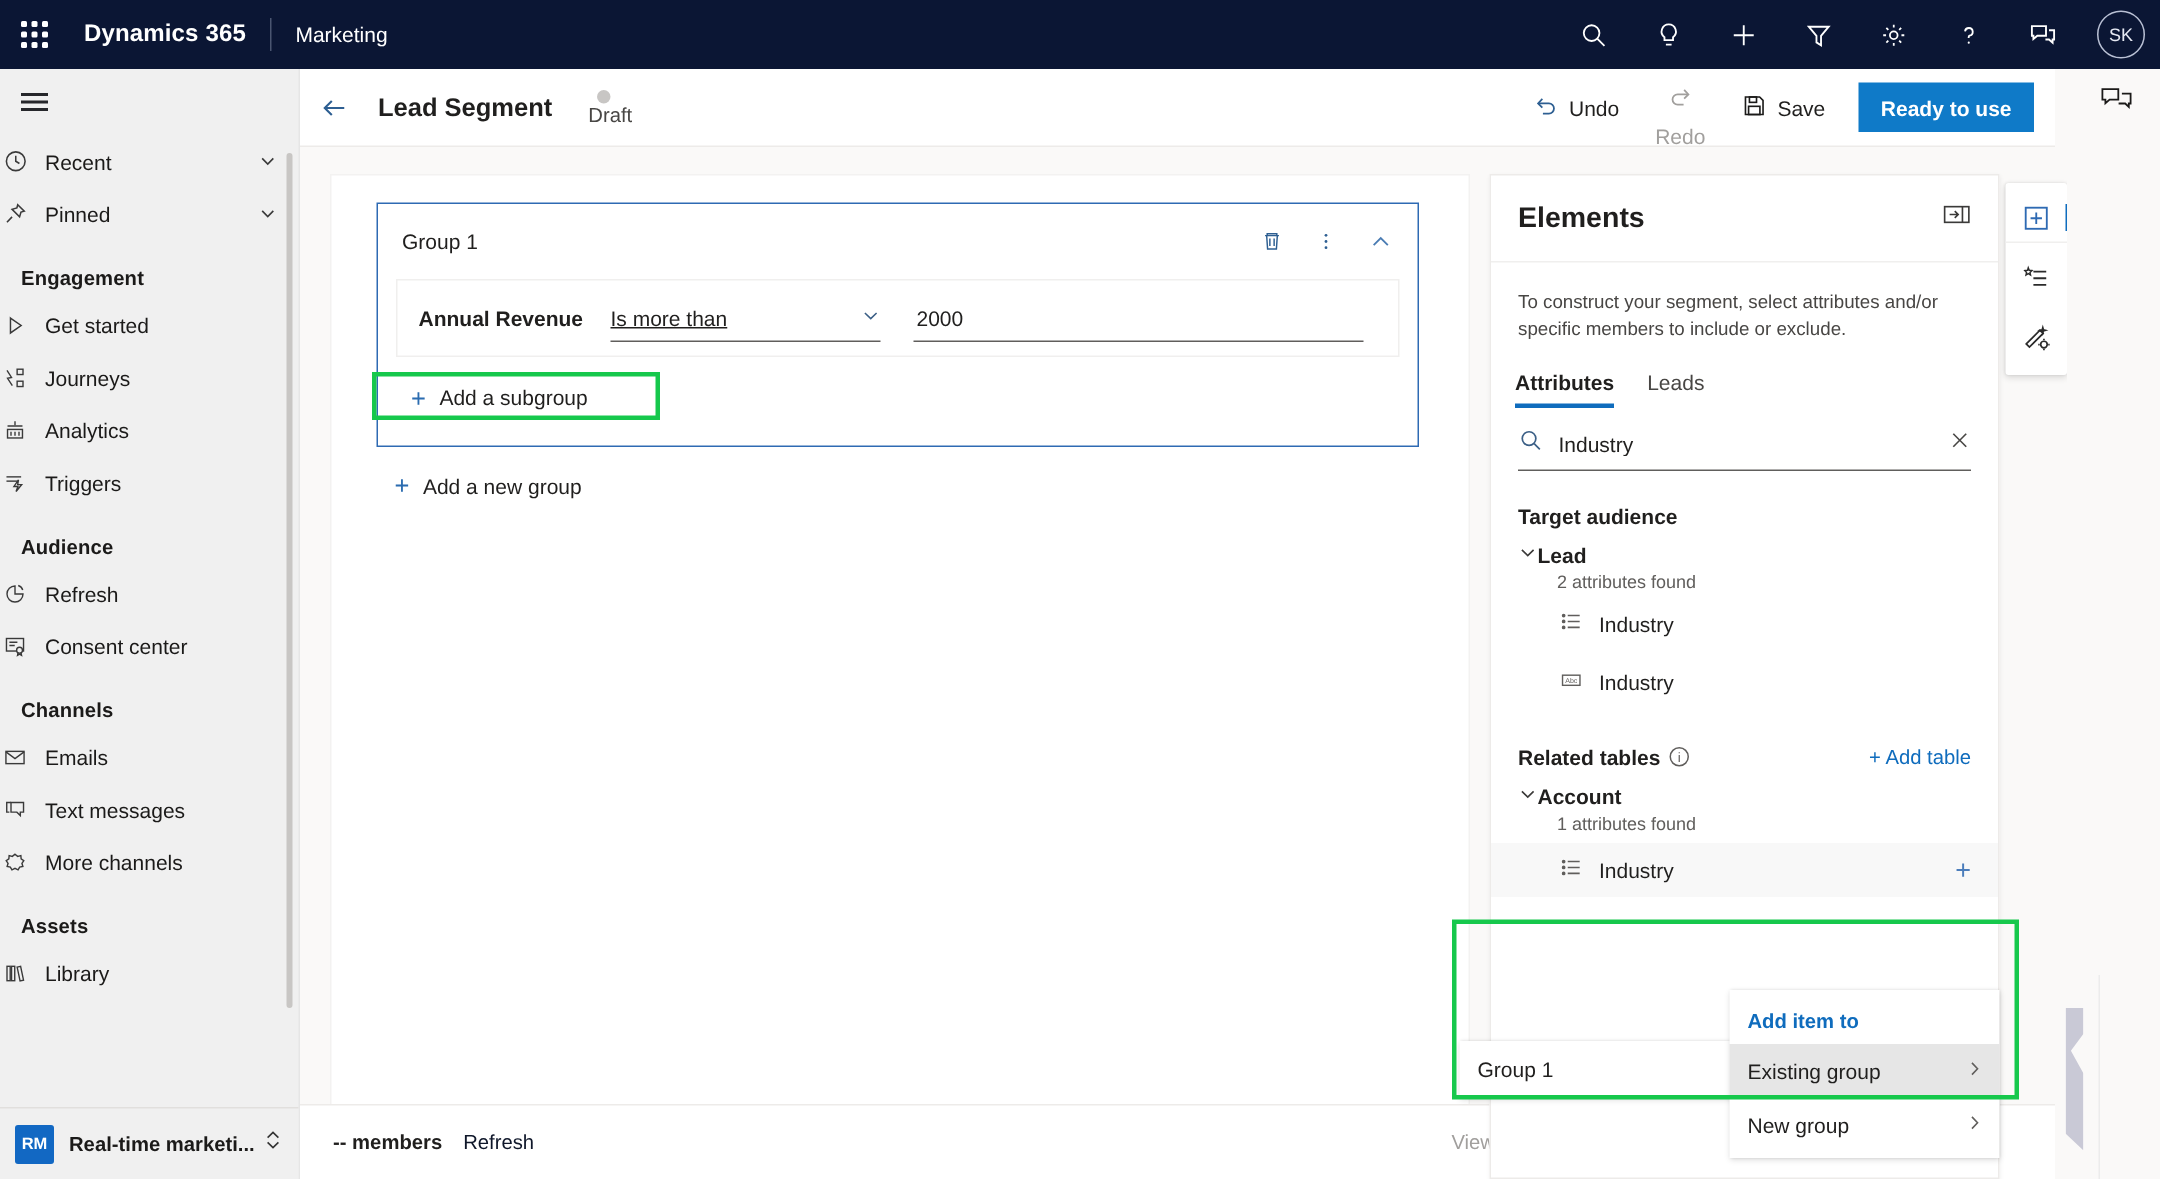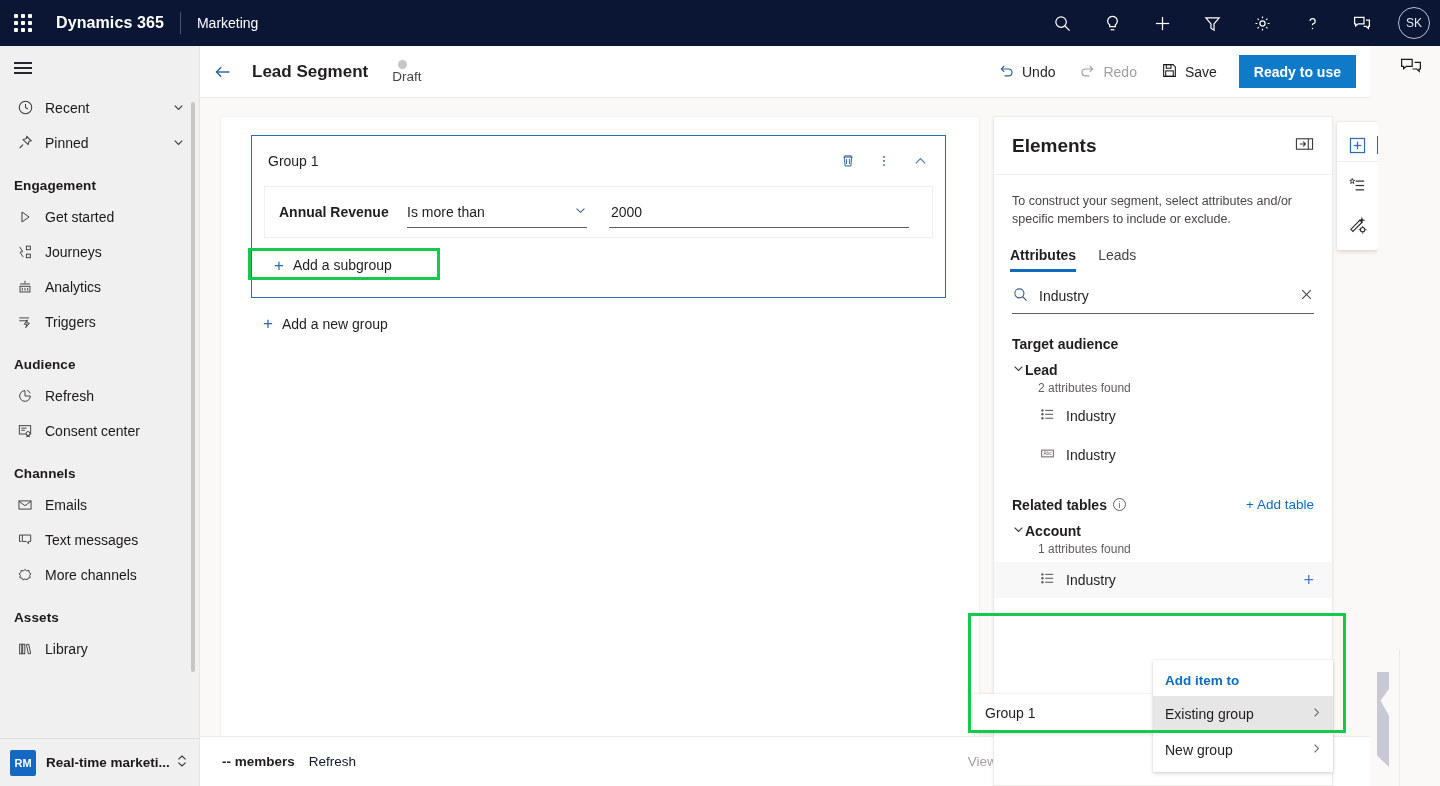--- a/index.html
+++ b/index.html
@@ -42,21 +42,21 @@
   .leftnav {
     position: absolute; top: 46px; left: 0; width: 200px; height: 740px;
     background: #f0f0f0; border-right: 1px solid #e6e6e6;
     overflow: hidden;
   }
   .hamburger { height: 44px; display: flex; align-items: center; padding-left: 14px; cursor: pointer; }
   .hamburger .bars { width: 18px; }
   .hamburger .bars i { display: block; height: 1.6px; background: #26272b; margin: 3.5px 0; }
   .nav-scroll { height: 648px; overflow: hidden; position: relative; }
   .nav-row {
-    height: 35px; display: flex; align-items: center; padding-left: 17px;
+    height: 35px; display: flex; align-items: center; padding-left: 2px;
     font-size: 14px; color: #1b1a19; cursor: pointer;
   }
   .nav-ico { width: 28px; display: flex; align-items: center; color: #3a3a3a; }
   .nav-label { flex: 1; }
   .nav-chev { padding-right: 14px; display: flex; align-items: center; color: #3a3a3a; }
   .nav-section {
     font-size: 13.5px; font-weight: bold; color: #1b1a19;
     padding: 18px 0 6px 14px; letter-spacing: .1px;
   }
   .nav-track {
@@ -84,21 +84,21 @@
   .page-title { font-size: 17px; font-weight: bold; color: #201f1e; margin-left: 6px; }
   .status-wrap { display: flex; align-items: center; margin-left: 16px; flex-direction: column; }
   .status-dot { width: 9px; height: 9px; border-radius: 50%; background: #c8c6c4; }
   .status-text { font-size: 13.5px; color: #484644; margin-left: 8px; }
   .cmd-right { margin-left: auto; display: flex; align-items: center; padding-right: 14px; gap: 4px; }
   .cmd-btn {
     display: flex; align-items: center; gap: 7px; height: 32px; padding: 0 10px;
     font-size: 14px; color: #201f1e; cursor: pointer; background: none; border: none;
     font-family: "Liberation Sans", sans-serif;
   }
-  .cmd-btn.disabled { color: #a19f9d; cursor: default; }
+  .cmd-btn.disabled { color: #a19f9d; cursor: default; flex-direction: column; }
   .primary-btn {
     height: 33px; padding: 0 15px; background: #0f7ac8; color: #fff; border: none;
     font-size: 14px; font-weight: bold; cursor: pointer; margin-left: 8px;
     font-family: "Liberation Sans", sans-serif;
   }
 
   
   .canvas {
     position: absolute; top: 98px; left: 200px; width: 1170px; height: 688px;
     background: #faf9f8;
@@ -121,21 +121,21 @@
   .condition-row {
     margin: 0 12px; height: 52px; border: 1px solid #f0efee; background: #fff;
     display: flex; align-items: center; padding: 0 14px;
   }
   .cond-label { font-size: 14px; font-weight: bold; color: #201f1e; width: 128px; }
   .cond-select {
     width: 180px; height: 31px; border: none; border-bottom: 1px solid #605e5c;
     display: flex; align-items: center; font-size: 14px; color: #201f1e; cursor: pointer;
     background: #fff;
   }
-  .cond-select .sv { flex: 1; }
+  .cond-select .sv { flex: 1; text-decoration: underline; }
   .cond-input {
     width: 300px; height: 31px; margin-left: 22px; border: none; border-bottom: 1px solid #605e5c;
     font-size: 14px; color: #201f1e; font-family: "Liberation Sans", sans-serif;
     outline: none; background: #fff; padding: 0 2px;
   }
 
   .add-subgroup {
     position: absolute; left: 14px; top: 114px; height: 30px;
     display: flex; align-items: center; gap: 9px; padding: 0 12px 0 8px;
     font-size: 14px; color: #201f1e; cursor: pointer; background: #fff;

